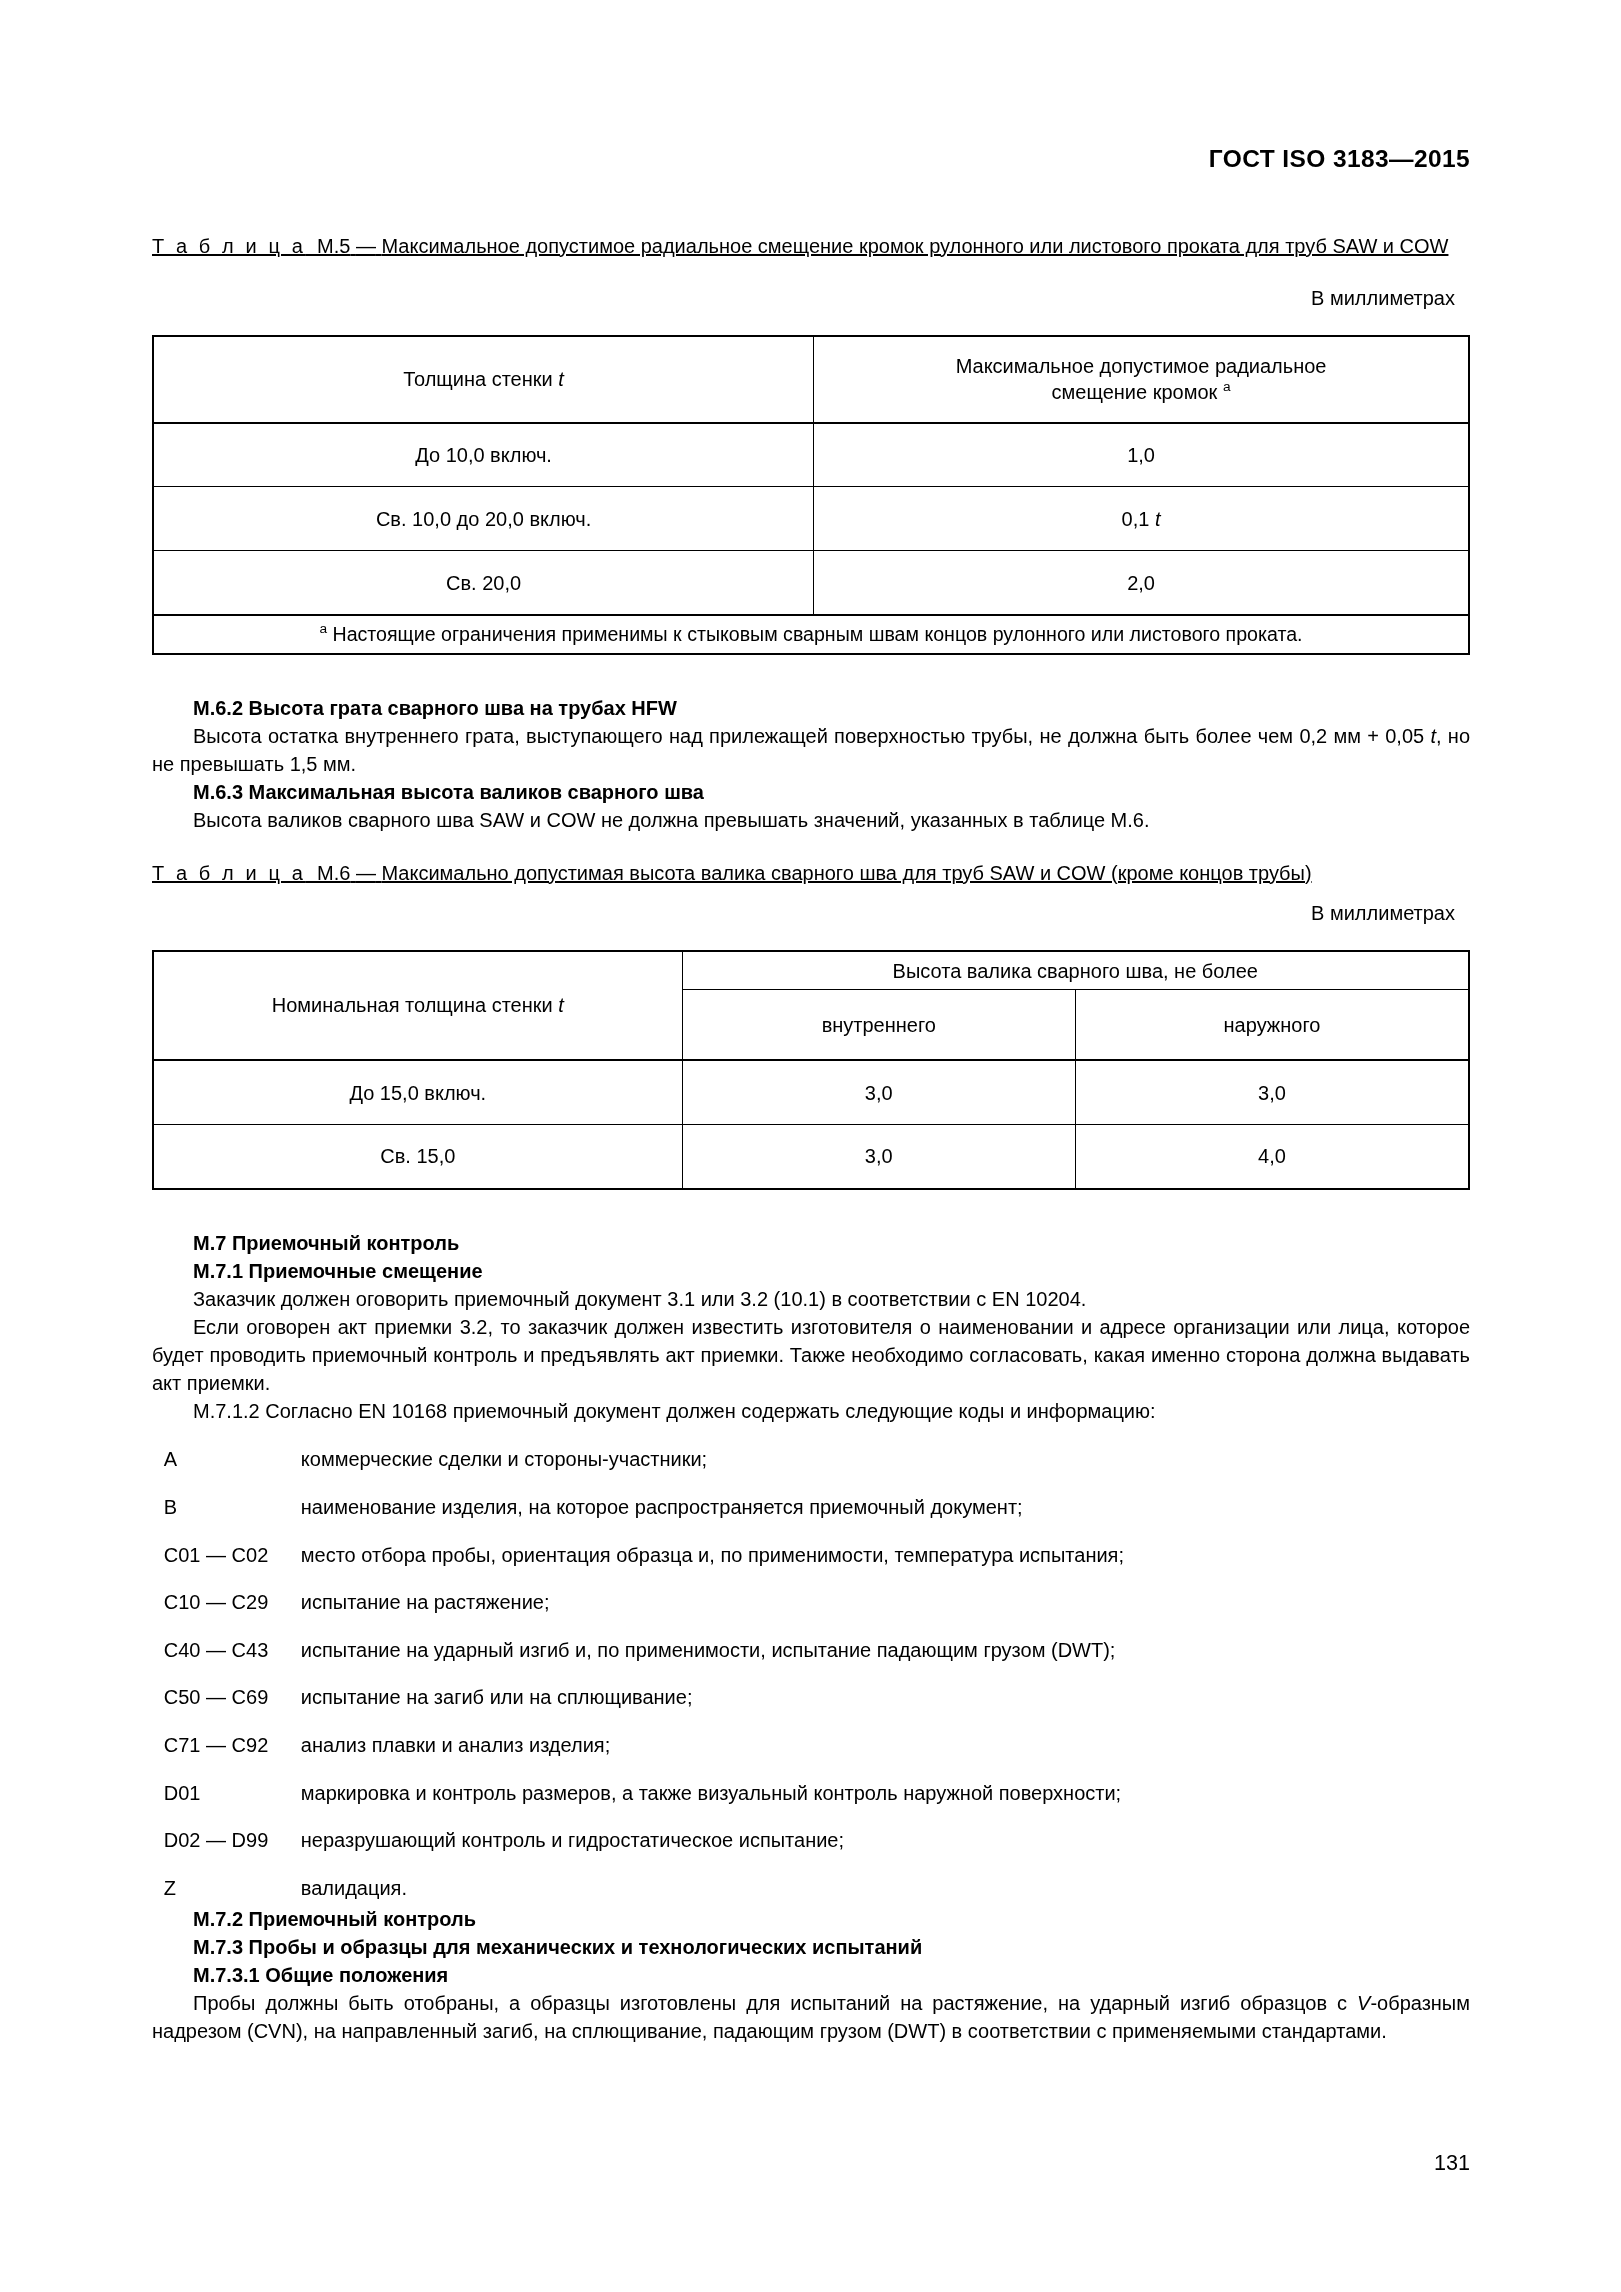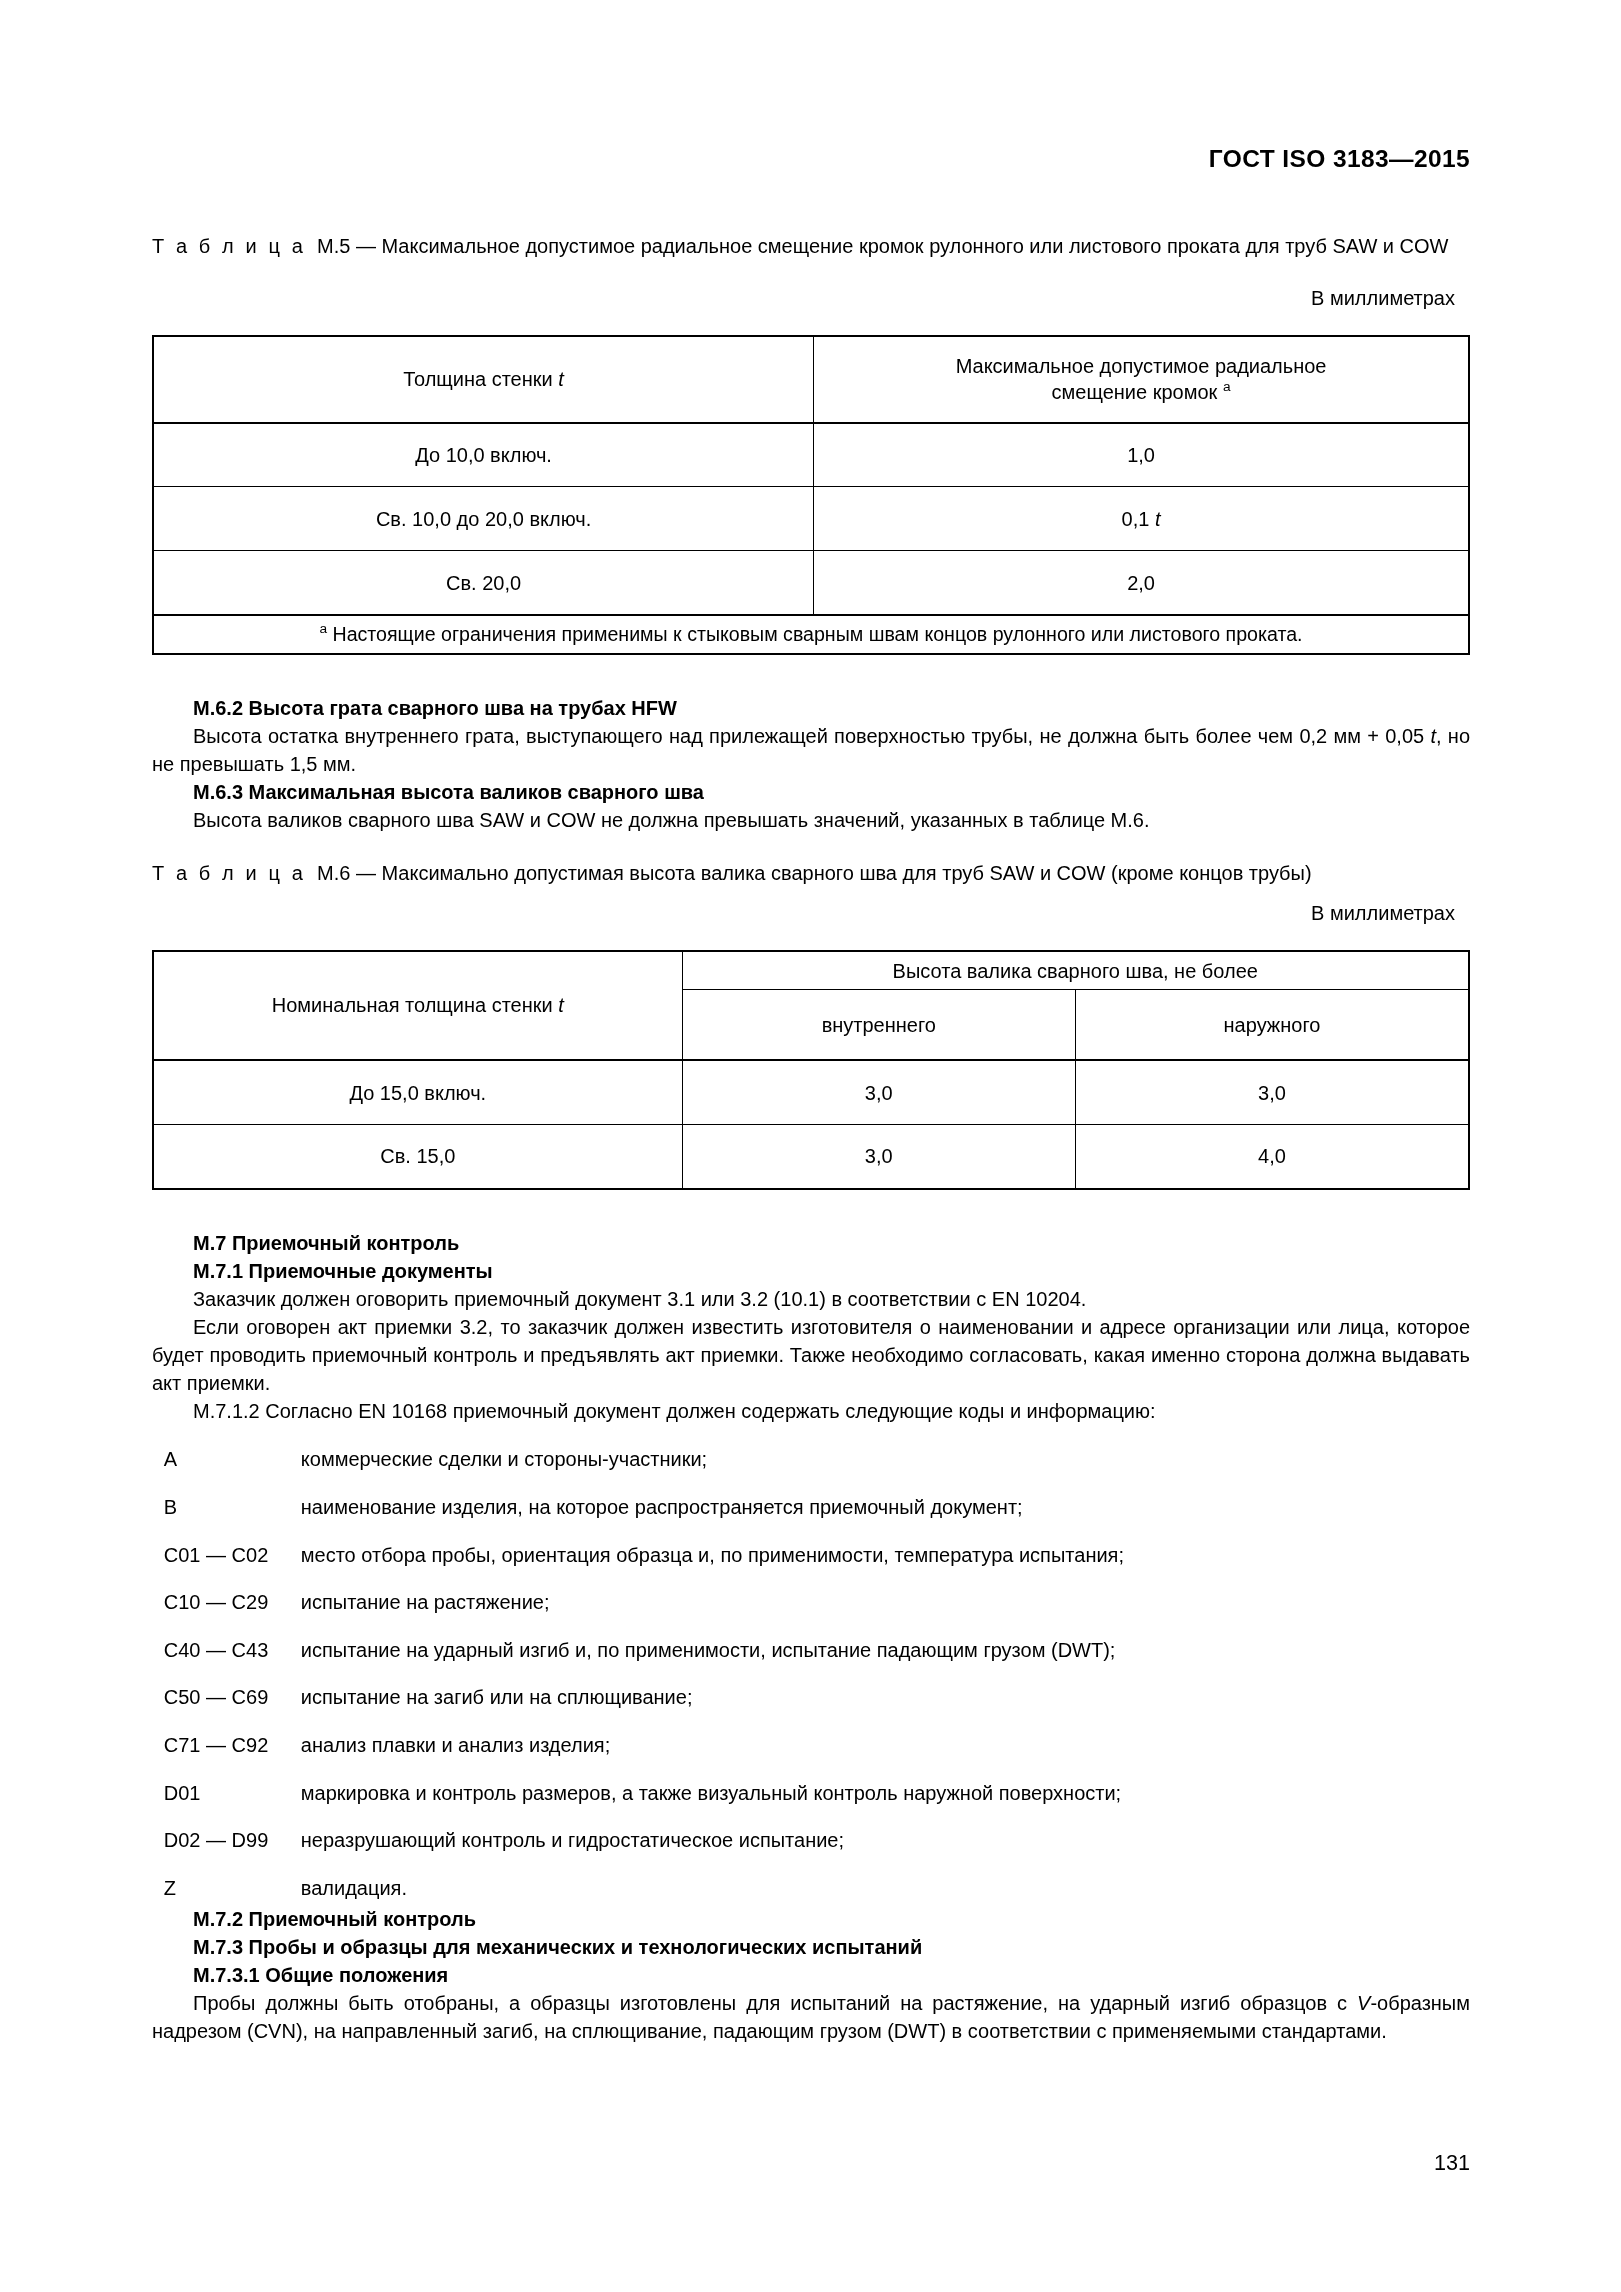--- a/index.html
+++ b/index.html
@@ -38,20 +38,21 @@
     letter-spacing: 0.4px;
     white-space: nowrap;
   }
 
   
   .table-caption {
     font-size: 20px;
     line-height: 1.36;
     text-align: justify;
     margin: 0;
+    text-decoration: underline;
   }
   .sp-label {
     letter-spacing: 3.1px;
   }
   .units-line {
     font-size: 20px;
     text-align: right;
     margin: 15px;
   }
   .para {
@@ -229,21 +230,21 @@
           <td class="outer-left outer-bottom" style="height:51px">Св. 15,0</td>
           <td class="outer-bottom">3,0</td>
           <td class="outer-right outer-bottom">4,0</td>
         </tr>
       </tbody>
     </table>
 
     <div class="spacer-lg"></div>
 
     <p class="heading">М.7  Приемочный контроль</p>
-    <p class="heading">М.7.1 Приемочные документы</p>
+    <p class="heading">М.7.1 Приемочные смещение</p>
     <p class="para">Заказчик должен оговорить приемочный документ 3.1 или 3.2 (10.1) в соответствии с EN 10204.</p>
     <p class="para">Если оговорен акт приемки 3.2, то заказчик должен известить изготовителя о наименовании и адресе организации или лица, которое будет проводить приемочный контроль и предъявлять акт приемки. Также необходимо согласовать, какая именно сторона должна выдавать акт приемки.</p>
     <p class="para">М.7.1.2 Согласно EN 10168 приемочный документ должен содержать следующие коды и информацию:</p>
 
     <div style="height:21.6px"></div>
 
     <table class="code-list">
       <tbody>
         <tr>
           <td class="code-key">A</td>

